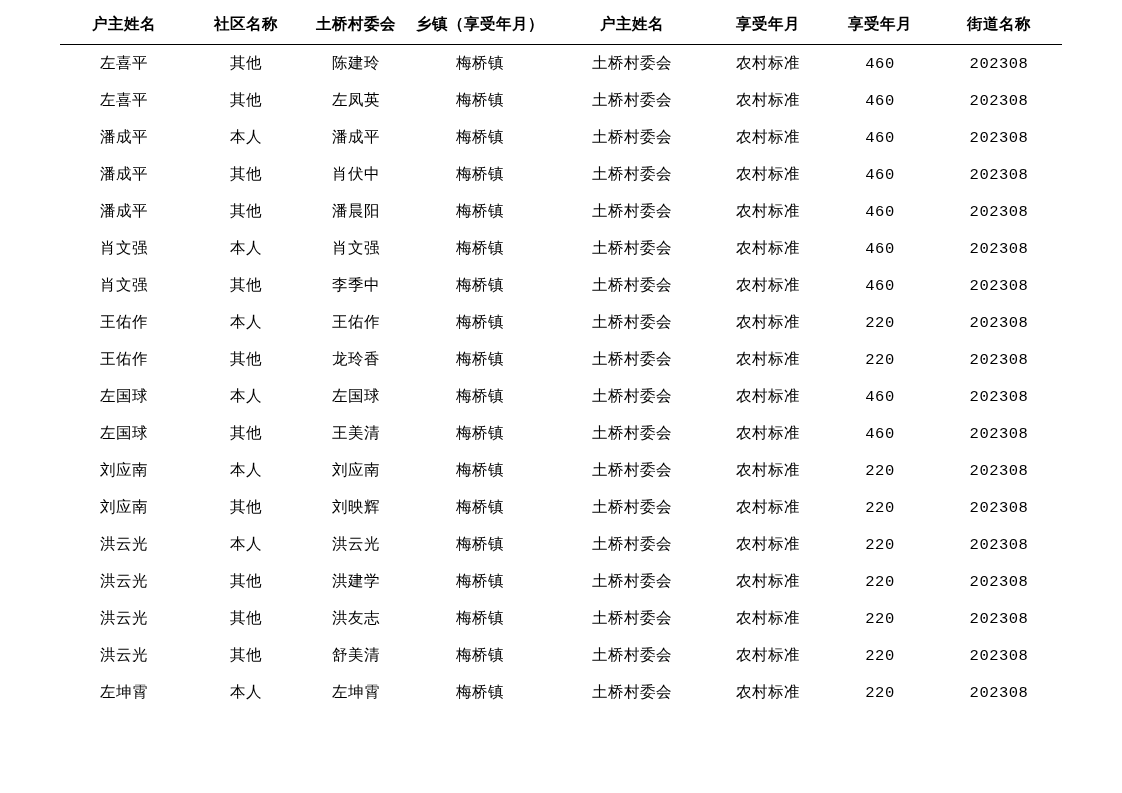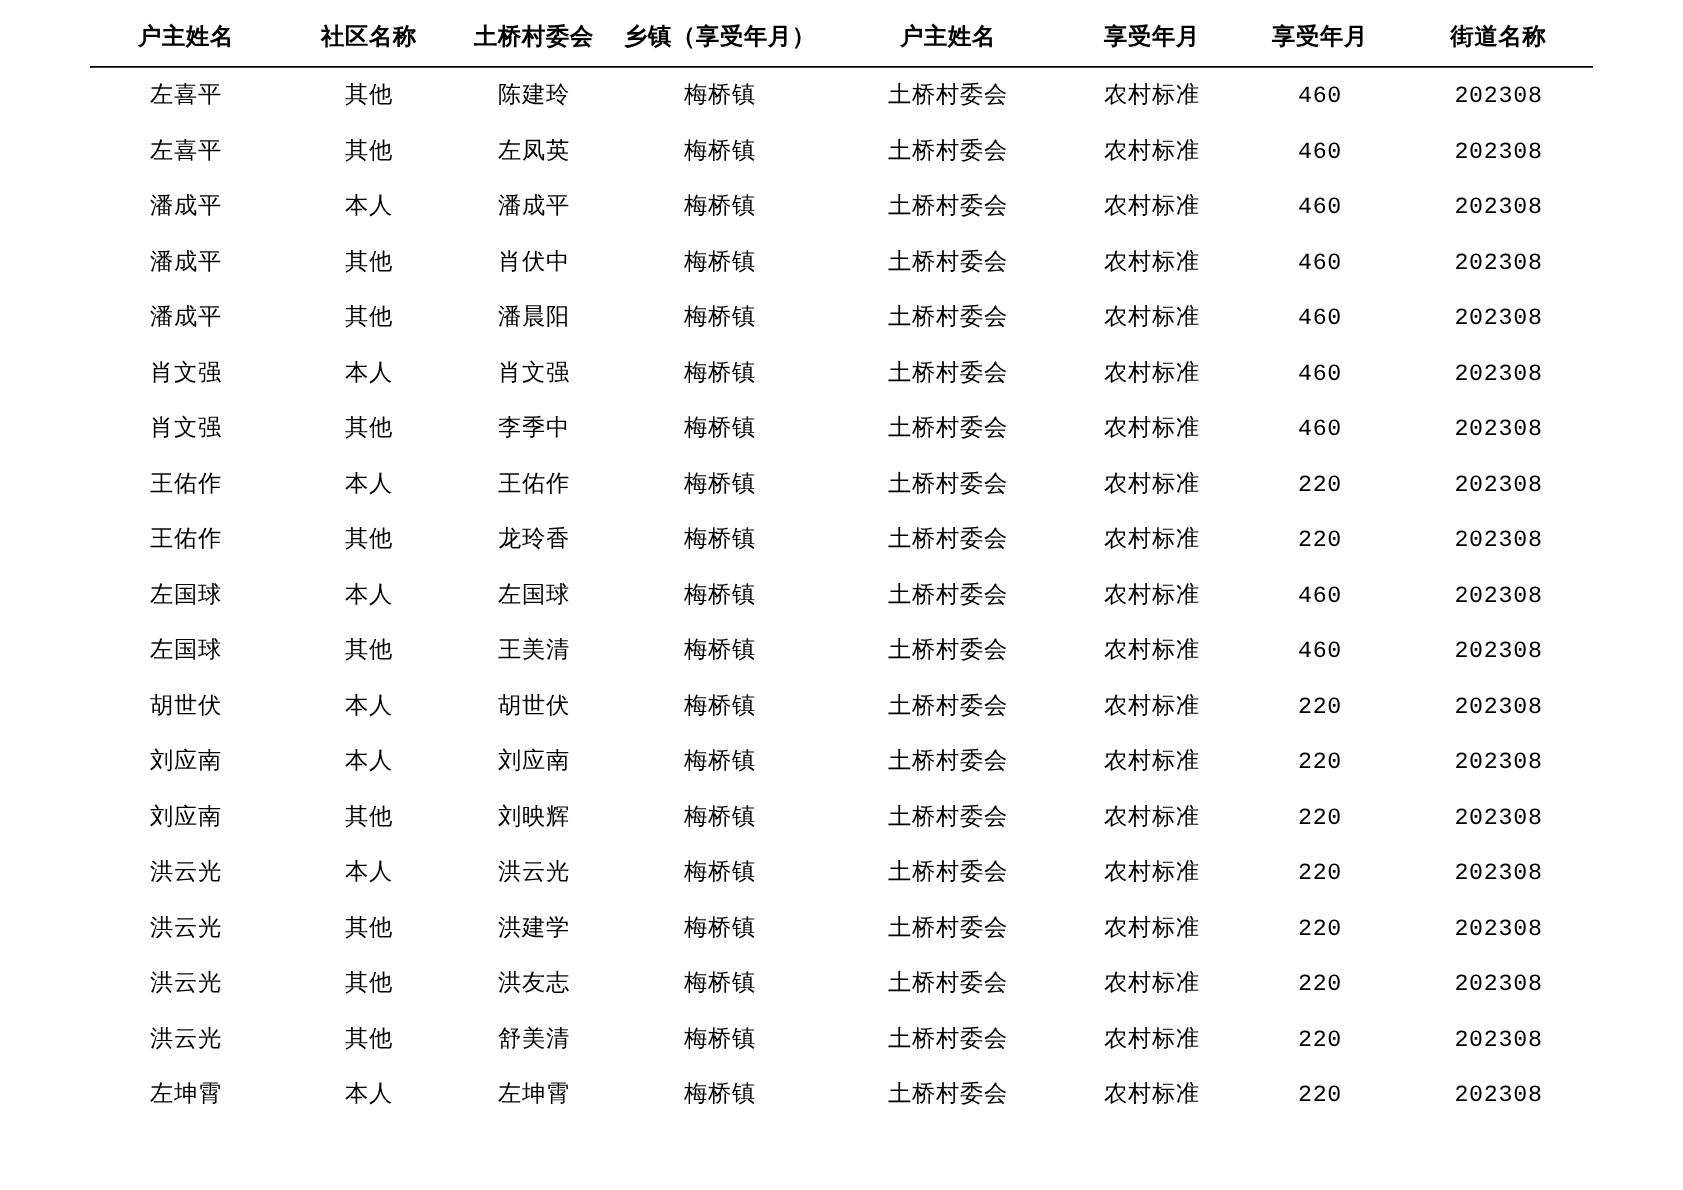--- a/index.html
+++ b/index.html
@@ -188,30 +188,20 @@
         <td>左国球</td>
         <td>其他</td>
         <td>王美清</td>
         <td>梅桥镇</td>
         <td>土桥村委会</td>
         <td>农村标准</td>
         <td class="num">460</td>
         <td class="num">202308</td>
       </tr>
       <tr>
-        <td>胡世伏</td>
-        <td>本人</td>
-        <td>胡世伏</td>
-        <td>梅桥镇</td>
-        <td>土桥村委会</td>
-        <td>农村标准</td>
-        <td class="num">220</td>
-        <td class="num">202308</td>
-      </tr>
-      <tr>
         <td>刘应南</td>
         <td>本人</td>
         <td>刘应南</td>
         <td>梅桥镇</td>
         <td>土桥村委会</td>
         <td>农村标准</td>
         <td class="num">220</td>
         <td class="num">202308</td>
       </tr>
       <tr>

